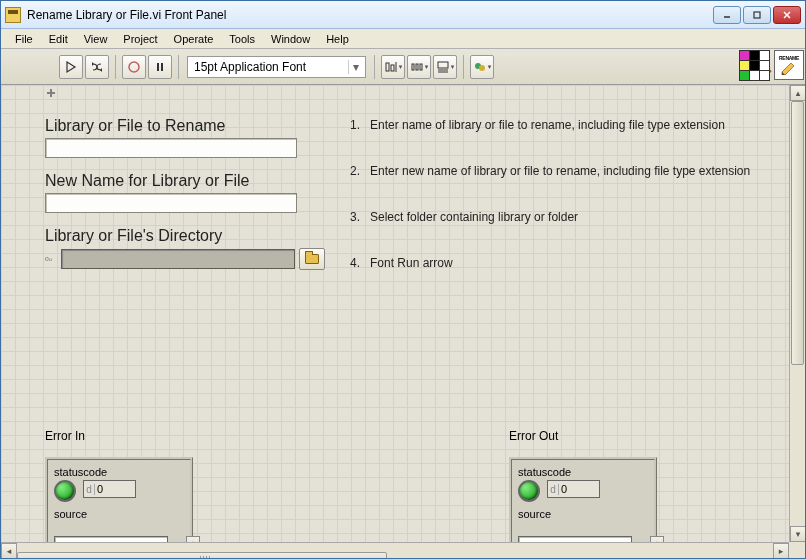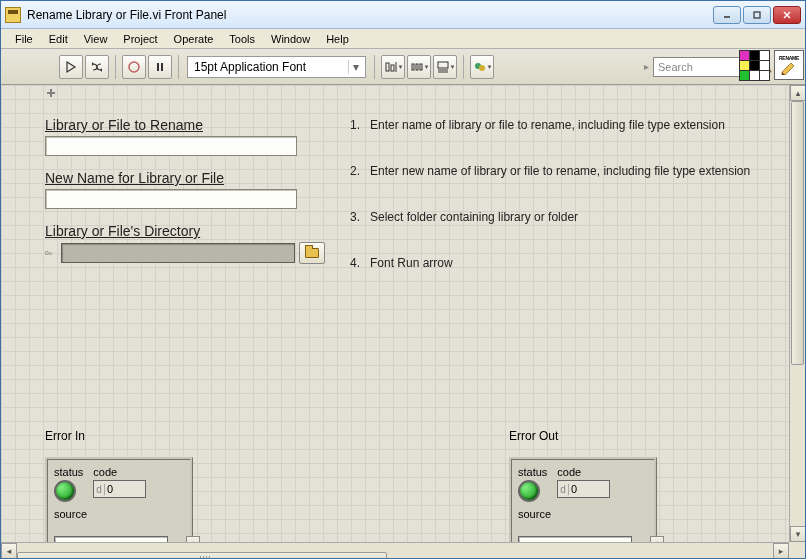--- a/index.html
+++ b/index.html
@@ -36,39 +36,39 @@
    linear-gradient(#d4d2c6 1px, transparent 1px),
    linear-gradient(90deg, #d4d2c6 1px, transparent 1px);
   background-size: 14px 14px;
 }
 .content { position: absolute; inset: 0; padding: 14px 44px; }
 .small-marker { position: absolute; left: 46px; top: 4px; width: 8px; height: 8px; }
 .small-marker::before, .small-marker::after { content: ''; position: absolute; background: #808080; }
 .small-marker::before { left: 3px; top: 0; width: 2px; height: 8px; }
 .small-marker::after { left: 0; top: 3px; width: 8px; height: 2px; }
 
-.field-label { font-size: 14px; color: #222; margin-bottom: 3px; text-decoration: underline; }
+.field-label { font-size: 16px; color: #222; margin-bottom: 3px; }
 .text-input { width: 252px; height: 20px; border: 1px solid #878578; background: #fdfdfb; box-shadow: inset 1px 1px 0 #c4c2b6; }
 .path-row { display: flex; align-items: center; gap: 4px; }
 .path-marker { width: 12px; font-size: 10px; color: #666; }
 .path-input { width: 234px; height: 20px; border: 1px solid #5f5d52; background: #b8b6a8; box-shadow: inset 1px 1px 1px #888; }
 .browse-btn { width: 26px; height: 22px; border: 1px solid #888; background: linear-gradient(to bottom, #fdfcf6, #e2dfcb); border-radius: 2px; display: flex; align-items: center; justify-content: center; cursor: pointer; }
 .folder-ico { width: 14px; height: 10px; background: #e8c050; border: 1px solid #806010; border-radius: 1px; position: relative; }
 .folder-ico::before { content: ''; position: absolute; left: -1px; top: -4px; width: 6px; height: 3px; background: #e8c050; border: 1px solid #806010; border-bottom: none; border-radius: 1px 1px 0 0; }
 
 .instructions { position: absolute; left: 349px; top: 33px; font-size: 12px; color: #222; }
 .inst-row { margin-bottom: 32px; display: flex; }
 .inst-num { width: 20px; }
 
 .err-section { position: absolute; top: 344px; }
 .err-left { left: 44px; }
 .err-right { left: 508px; }
 .err-title { font-size: 12px; margin-bottom: 14px; }
 .err-cluster { width: 148px; height: 132px; border: 3px ridge #c8c6ba; background: #d3d1c4; padding: 6px; position: relative; }
-.err-row1 { display: flex; align-items: flex-start; gap: 10px; margin-bottom: 6px; }
+.err-row1 { display: flex; align-items: flex-start; gap: 0; margin-bottom: 6px; }
 .err-col { display: flex; flex-direction: column; }
 .led { width: 22px; height: 22px; border-radius: 50%; background: radial-gradient(circle at 30% 30%, #80f080, #109010); border: 2px solid #666; box-shadow: inset -1px -1px 3px #064006; margin-top: 2px; }
 .code-box { display: flex; align-items: center; border: 1px solid #666; background: #e6e4d8; height: 18px; margin-top: 2px; }
 .code-prefix { font-size: 10px; color: #888; padding: 0 2px; border-right: 1px solid #aaa; }
 .code-val { padding: 0 4px 0 2px; font-size: 11px; min-width: 40px; }
 .src-label { font-size: 11px; margin-bottom: 16px; }
 .src-box { position: relative; }
 .src-text { width: 114px; height: 48px; border: 1px solid #666; background: #fdfdf8; box-shadow: inset 1px 1px 0 #bbb; }
 .src-scroll { position: absolute; right: -16px; top: 0; width: 14px; height: 48px; display: flex; flex-direction: column; justify-content: space-between; }
 .sc-btn { width: 14px; height: 14px; border: 1px solid #888; background: linear-gradient(#f4f2e6,#dcdacc); display: flex; align-items: center; justify-content: center; font-size: 8px; color: #555; cursor: pointer; }
@@ -191,23 +191,20 @@
     <div class="tool-btn">
         <svg width="14" height="14" viewBox="0 0 14 14">
           <circle cx="5" cy="6" r="3" fill="#40a060"></circle>
           <circle cx="9" cy="8" r="3" fill="#d0b030"></circle>
         </svg>
         <span style="font-size:7px;margin-left:1px;color:#555">▾</span>
       </div>
 
     <div class="search-wrap">
       <span style="color:#888;font-size:10px">▸</span>
-      <div class="search-box">
-          <span>Search</span>
-        </div>
       <div style="width:18px;height:18px;display:flex;align-items:center;justify-content:center">
           <svg width="16" height="16" viewBox="0 0 16 16">
             <circle cx="6" cy="6" r="4" fill="none" stroke="#5080b0" stroke-width="1.5"></circle>
             <line x1="9" y1="9" x2="13" y2="13" stroke="#906030" stroke-width="2"></line>
           </svg>
         </div>
       <div class="help-btn">?</div>
     </div>
 
     <div class="right-panel">

